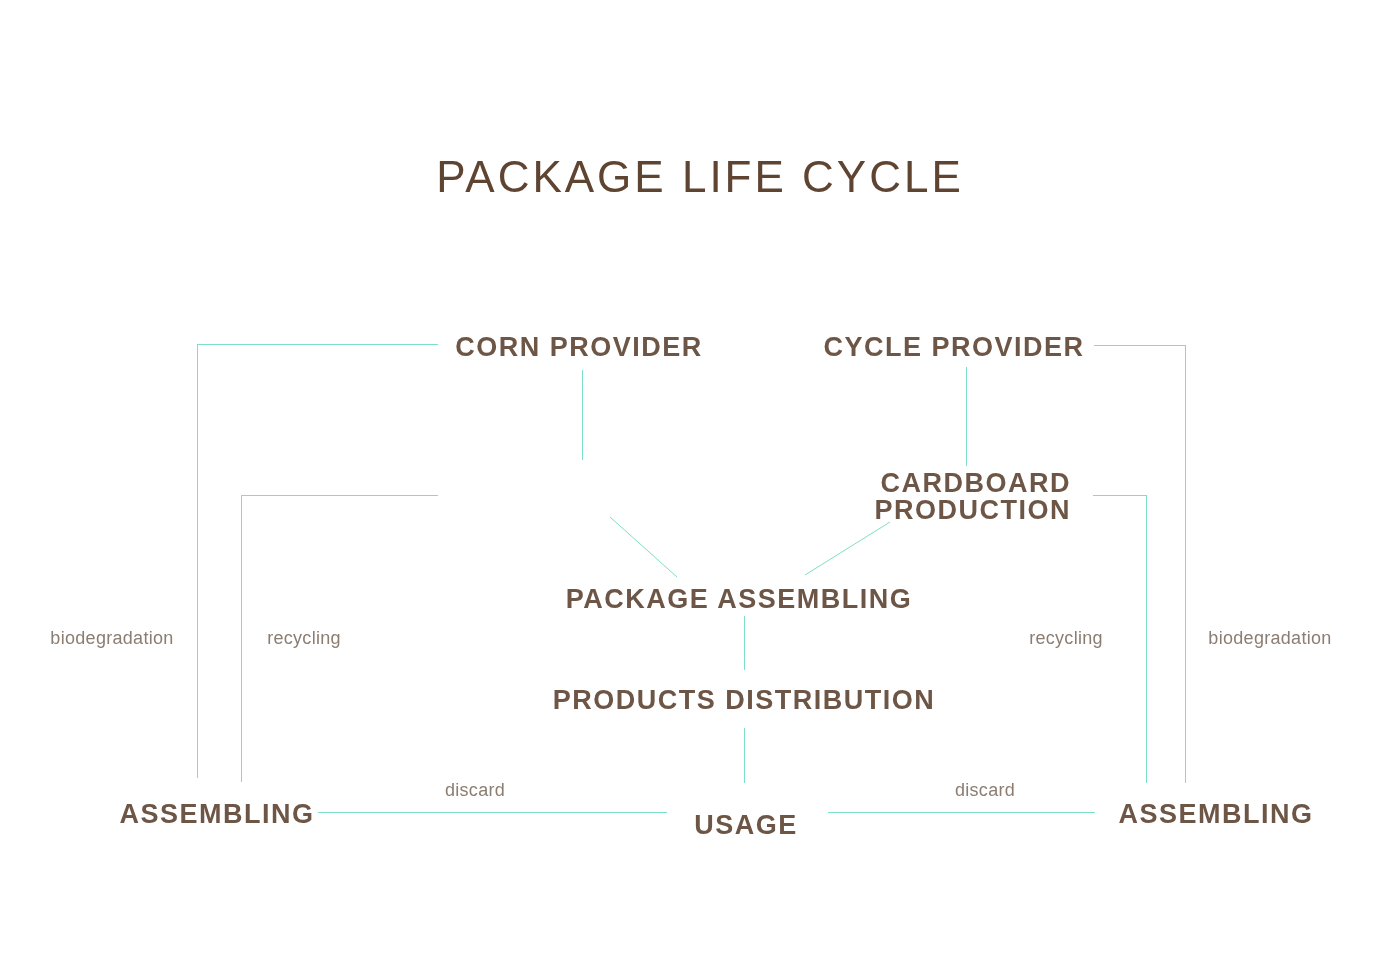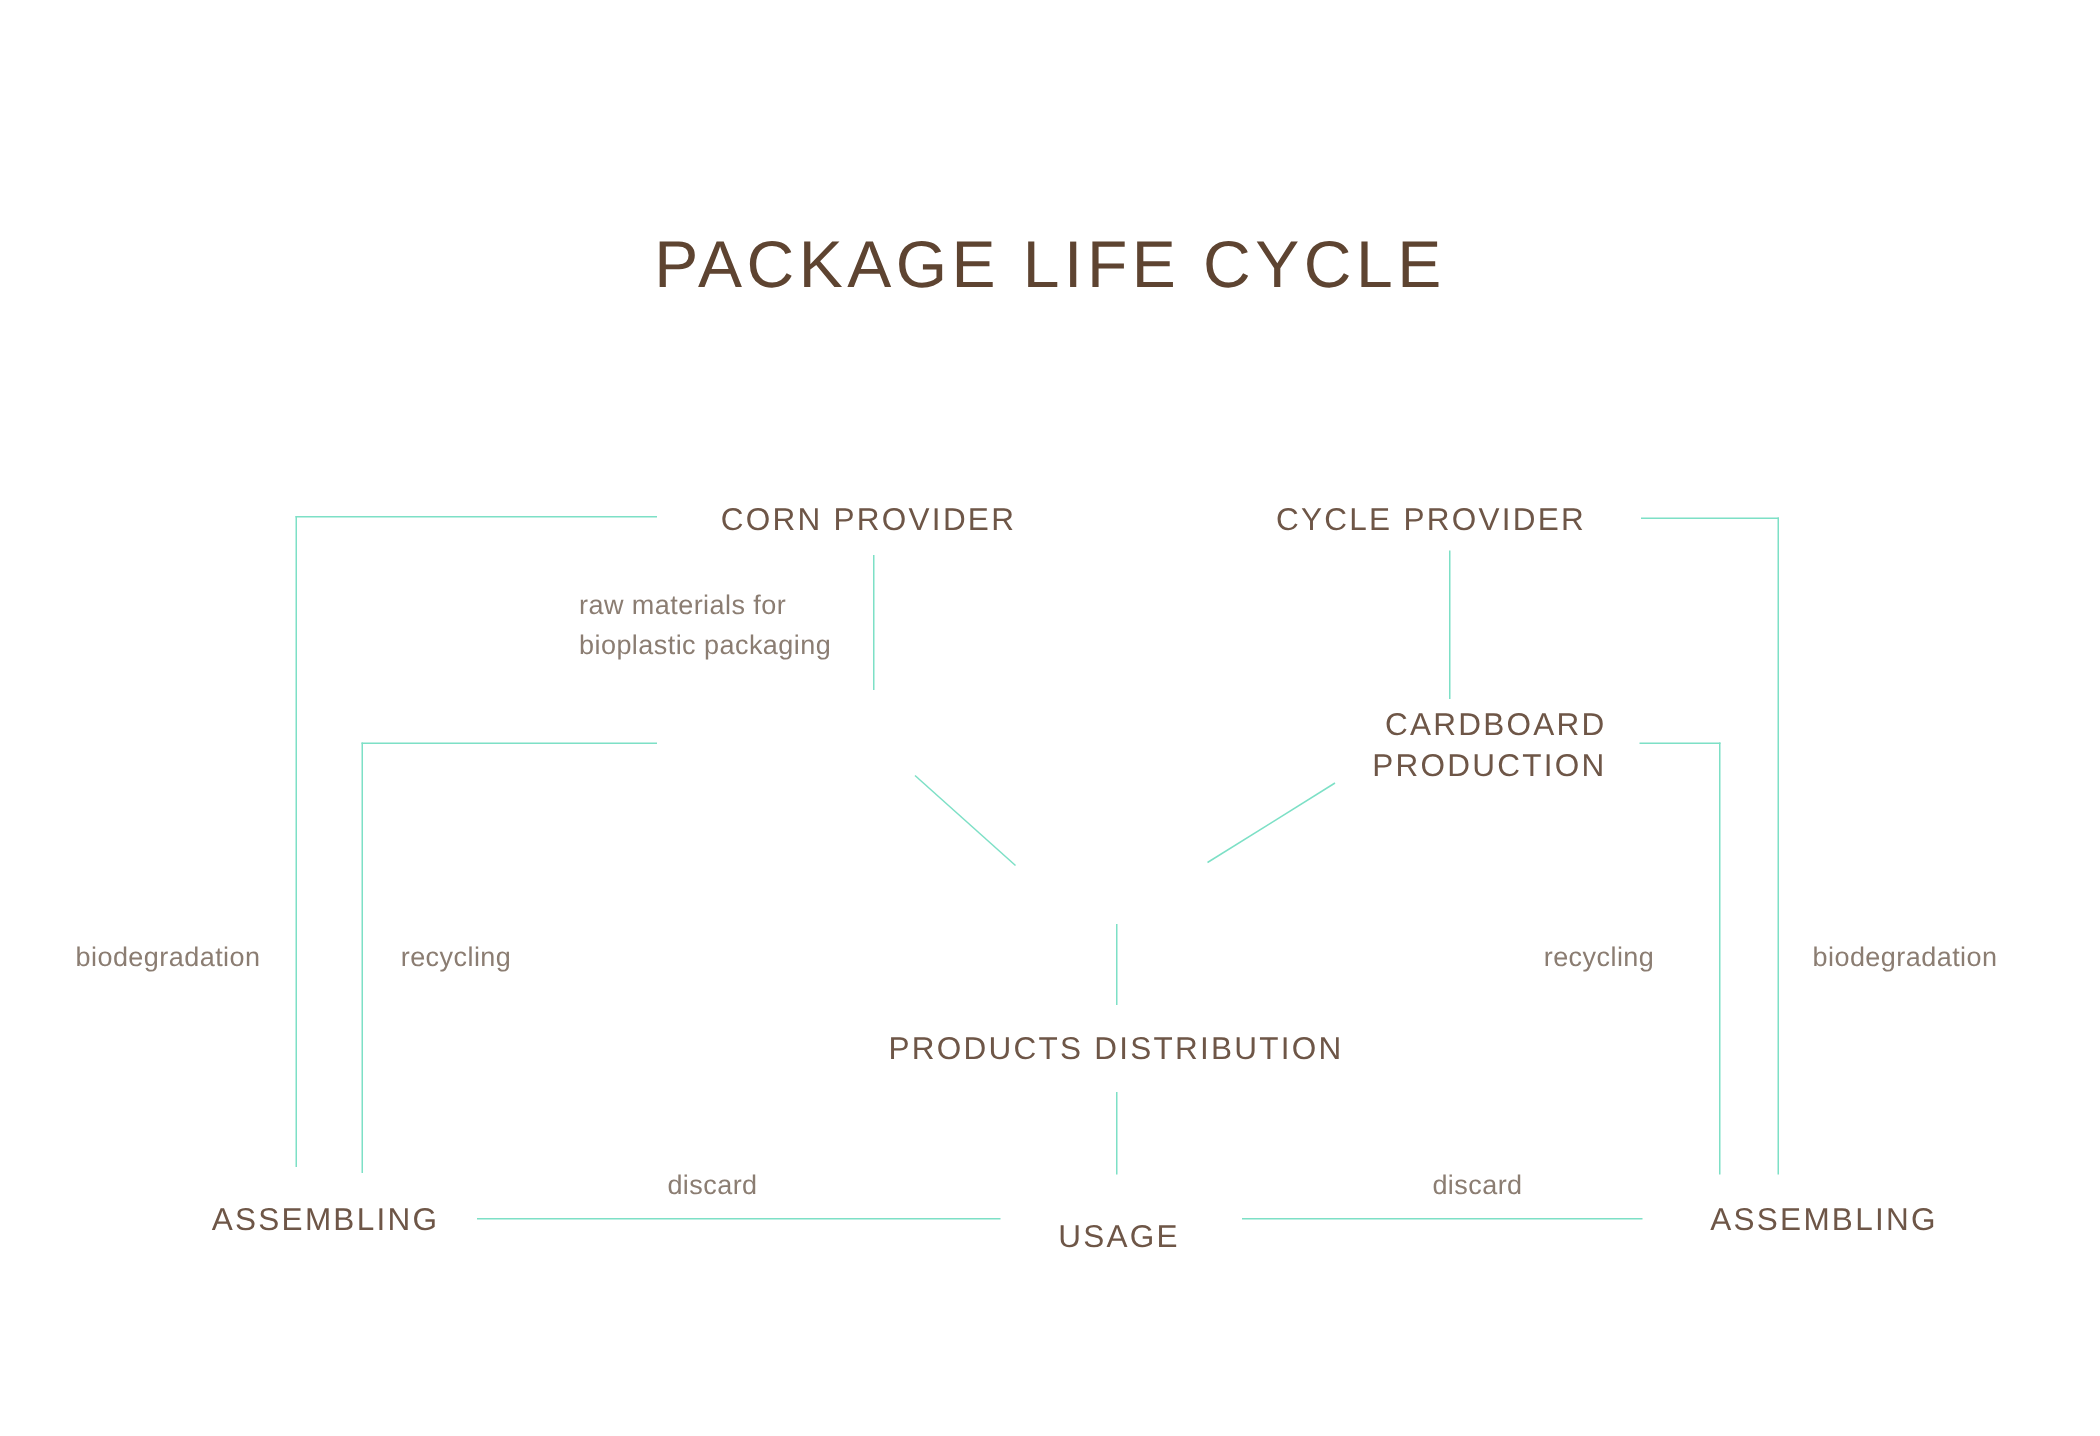--- a/index.html
+++ b/index.html
@@ -14,21 +14,21 @@
     position:relative;width:1400px;height:957px;background:var(--background);
     overflow:hidden;font-family:"Liberation Sans",sans-serif;margin-top:40px;
   }
   .title{
     position:absolute;left:700px;top:112px;transform:translateX(-50%);
     margin:0;font-size:44px;font-weight:300;letter-spacing:3px;
     color:var(--title-text);white-space:nowrap;
   }
   .node{
     position:absolute;transform:translateX(-50%);
-    font-size:21px;font-weight:400;letter-spacing:1.5px;
+    font-size:27px;font-weight:700;letter-spacing:1.5px;
     color:var(--node-text);white-space:nowrap;line-height:26px;
   }
   .node.wrap{white-space:normal;text-align:right;width:200px;line-height:27px;}
   .elabel{
     position:absolute;font-size:18px;font-weight:400;letter-spacing:0.3px;
     color:var(--label-text);line-height:27px;white-space:nowrap;
   }
   .elabel.center{transform:translateX(-50%);}
   .line{position:absolute;background:var(--connector);}
   .line.h{height:1px;}
@@ -61,29 +61,26 @@
   <div class="line h" style="left:828px;top:772px;width:267px;"></div>
 
   <svg class="diag" width="1400" height="957">
     <line x1="610" y1="477" x2="677" y2="537"></line>
     <line x1="890" y1="482" x2="805" y2="535"></line>
   </svg>
 
   <div class="node" style="left:579px;top:294px;">CORN PROVIDER</div>
   <div class="node" style="left:954px;top:294px;">CYCLE PROVIDER</div>
   <div class="node wrap" style="left:971px;top:430px;">CARDBOARD PRODUCTION</div>
+  <div class="node" style="left:739px;top:546px;">PACKAGE ASSEMBLING</div>
   <div class="node" style="left:744px;top:647px;">PRODUCTS DISTRIBUTION</div>
   <div class="node" style="left:746px;top:772px;">USAGE</div>
   <div class="node" style="left:217px;top:761px;">ASSEMBLING</div>
   <div class="node" style="left:1216px;top:761px;">ASSEMBLING</div>
 
-  <div class="elabel" style="left:386px;top:350px;">
-    <div>raw materials for</div>
-    <div>bioplastic packaging</div>
-  </div>
   <div class="elabel center" style="left:112px;top:585px;">biodegradation</div>
   <div class="elabel center" style="left:304px;top:585px;">recycling</div>
   <div class="elabel center" style="left:1066px;top:585px;">recycling</div>
   <div class="elabel center" style="left:1270px;top:585px;">biodegradation</div>
   <div class="elabel center" style="left:475px;top:737px;">discard</div>
   <div class="elabel center" style="left:985px;top:737px;">discard</div>
 
 </div>
 
 </body></html>

